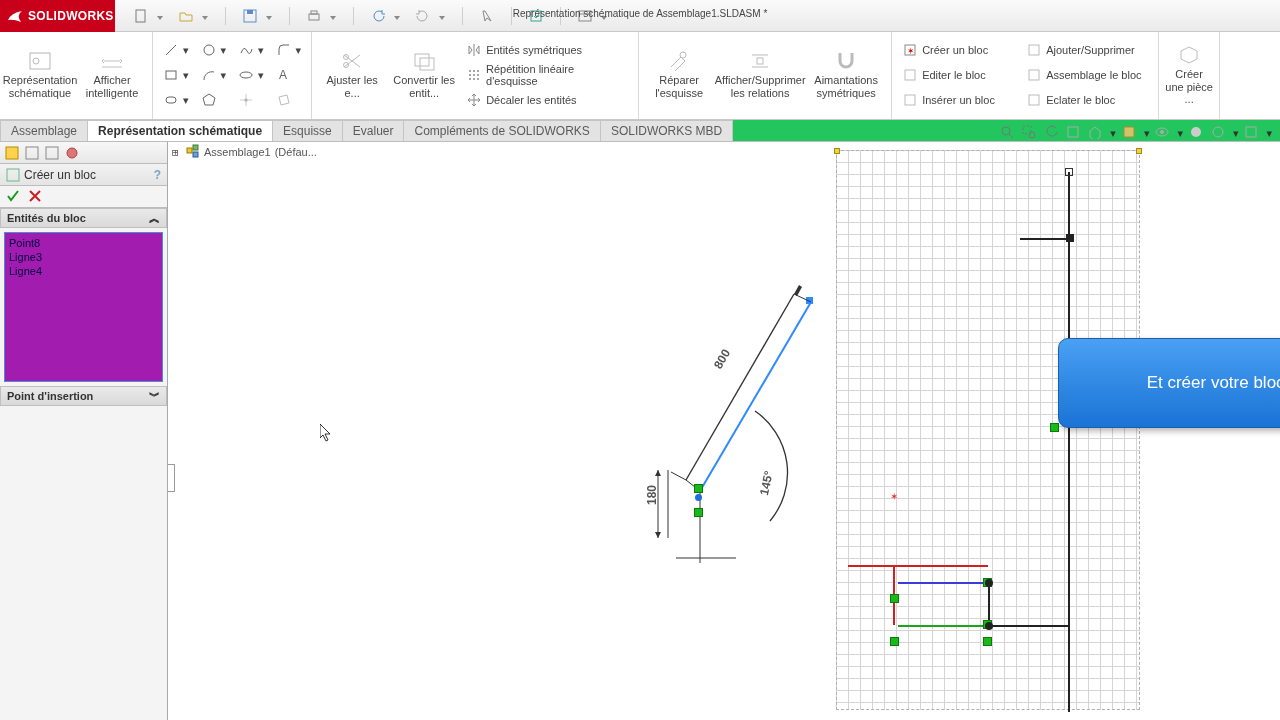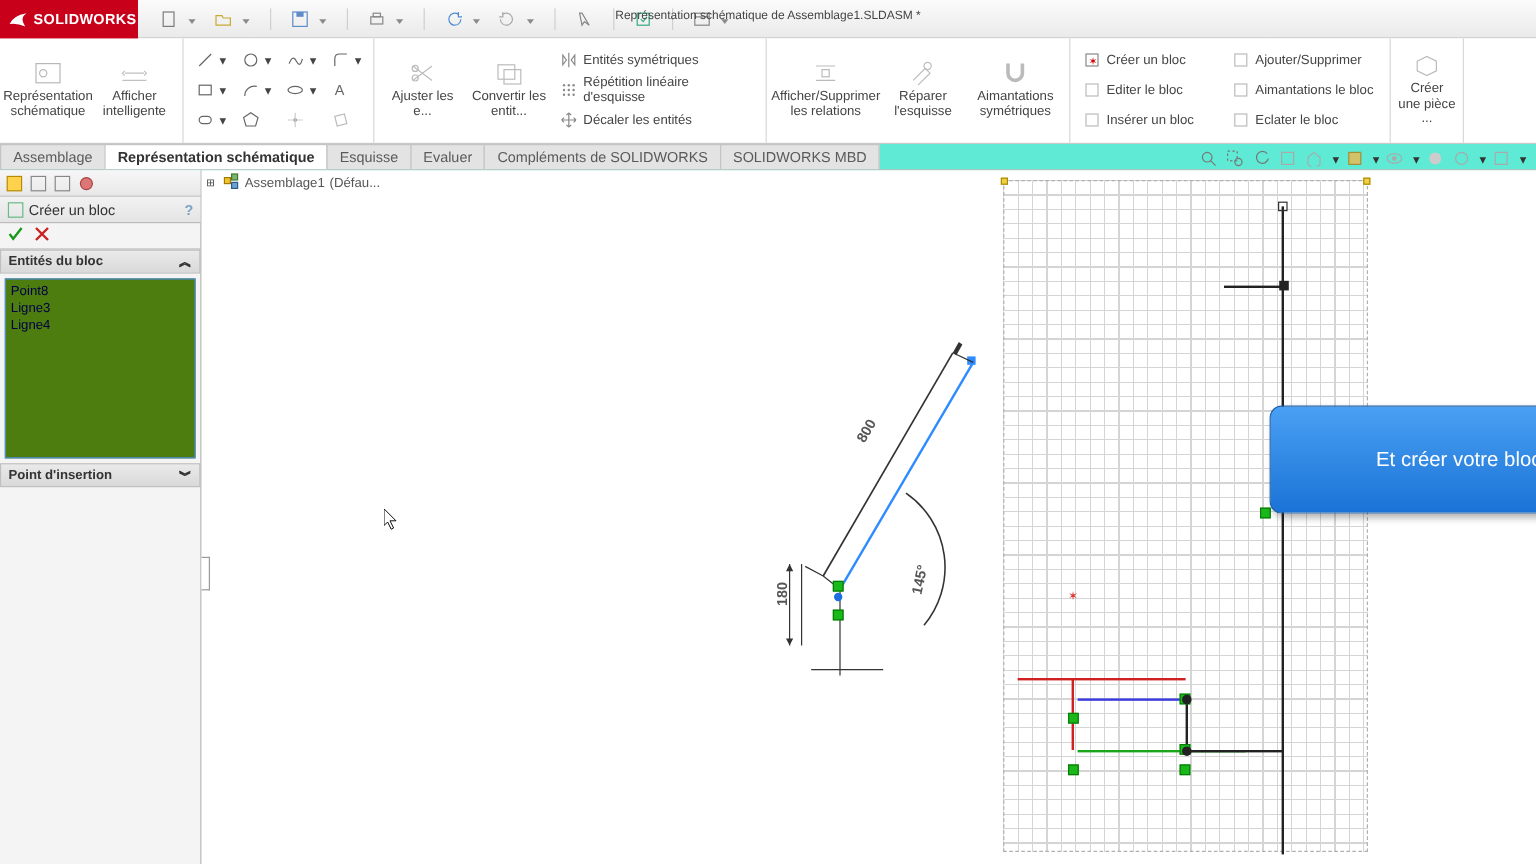--- a/index.html
+++ b/index.html
@@ -21,38 +21,38 @@
 .rgroup { border-right: 1px solid #d8d8d8; display:flex; align-items:flex-start; padding: 4px 6px; gap:4px; height:100%; }
 .rbtn-large { display:flex; flex-direction:column; align-items:center; justify-content:center; width:68px; text-align:center; font-size:11px; color:#444; line-height:1.15; height:78px; }
 .rbtn-large .ic { width:26px; height:22px; margin-bottom:2px; }
 .rbtn-small { display:flex; align-items:center; gap:4px; height:22px; padding: 0 4px; font-size:11px; color:#444; }
 .rbtn-small .ic { width:16px; height:16px; }
 .rcol { display:flex; flex-direction:column; gap:3px; justify-content:center; height:78px; }
 .ic { display:inline-flex; align-items:center; justify-content:center; }
 .ic svg { display:block; }
 
 
-.tabstrip { height: 22px; display:flex; align-items:flex-end; border-bottom:1px solid #bdbdbd; background:#5eead4; }
+.tabstrip { height: 22px; display:flex; align-items:flex-end; border-bottom:1px solid #bdbdbd; background:#22c55e; }
 .tab { padding: 3px 10px; font-size:12px; color:#5a5a5a; background:#e3e3e3; border:1px solid #c4c4c4; border-bottom:none; margin-right:-1px; }
 .tab.active { background:#fff; font-weight:bold; color:#333; }
 .view-toolbar { margin-left:auto; display:flex; align-items:center; gap:6px; padding:0 8px; }
 .view-toolbar .ico { width:16px; height:16px; }
 
 
 .main { display:flex; height: calc(720px - 32px - 88px - 22px); }
 .sidepanel { width: 168px; background:#f4f4f4; border-right:1px solid #a9a9a9; display:flex; flex-direction:column; }
 .sp-icons { height:22px; display:flex; align-items:center; gap:2px; padding:0 3px; border-bottom:1px solid #bcbcbc; background:linear-gradient(#f7f7f7,#e8e8e8); }
 .sp-icons .ico { width:18px; height:18px; border:1px solid transparent; display:inline-flex; align-items:center; justify-content:center; }
 .pm-title { height:22px; padding:0 6px; display:flex; align-items:center; background:linear-gradient(#f2f2f2,#e4e4e4); border-bottom:1px solid #bcbcbc; font-size:12px; }
 .pm-title .icon { width:14px; height:14px; margin-right:4px; }
 .pm-title .help { margin-left:auto; color:#7aa3c8; font-weight:bold; }
 .pm-okbar { height:22px; display:flex; align-items:center; gap:8px; padding:0 6px; border-bottom:1px solid #bcbcbc; }
 .pm-group-head { height:20px; padding:0 6px; display:flex; align-items:center; background:linear-gradient(#eaeaea,#d9d9d9); border:1px solid #bfbfbf; font-weight:bold; font-size:11px; color:#333; }
 .pm-group-head .chev { margin-left:auto; }
-.entity-list { border:1px solid #4c8bd6; background:#4d7c0f; margin:4px; height:150px; padding:3px 4px; font-size:11px; color:#004; }
+.entity-list { border:1px solid #4c8bd6; background:#a21caf; margin:4px; height:150px; padding:3px 4px; font-size:11px; color:#004; }
 .entity-list div { padding:1px 0; }
 .below-spacer { flex:1; }
 
 .canvas-wrap { flex:1; position:relative; background:#fff; }
 .breadcrumb { position:absolute; top:2px; left:4px; font-size:11px; color:#555; display:flex; align-items:center; gap:4px; }
 .breadcrumb .expander { width:10px; font-family:monospace; }
 .tooltip { position:absolute; top:196px; left:890px; width:320px; height:90px; border:1px solid #1c5fa8; border-radius:10px; background:linear-gradient(#4aa0f3,#1a73d6); color:#fff; display:flex; align-items:center; justify-content:center; font-size:17px; box-shadow:3px 3px 6px rgba(0,0,0,.3); }
 
 
 .grid { position:absolute; top:8px; left:668px; width:304px; height:560px; }
@@ -312,39 +312,39 @@
           <span class="ic">
             <svg width="14" height="14">
               <path d="M7 1v12M1 7h12M7 1l-2 2M7 1l2 2M7 13l-2-2M7 13l2-2M1 7l2-2M1 7l2 2M13 7l-2-2M13 7l-2 2" stroke="#888"></path>
             </svg>
           </span>
           <span>Décaler les entités</span>
         </span>
     </div>
   </div>
   <div class="rgroup">
+    <div class="rbtn-large">
+      <span class="ic">
+          <svg width="24" height="20">
+            <path d="M4 16 L14 6 L18 10 L8 20" fill="none" stroke="#bbb"></path>
+            <circle cx="16" cy="4" r="3" fill="none" stroke="#bbb"></circle>
+          </svg>
+        </span>
+      <span>Réparer l'esquisse</span>
+    </div>
     <div class="rbtn-large" style="width:86px">
       <span class="ic">
           <svg width="24" height="20">
             <line x1="4" y1="4" x2="20" y2="4" stroke="#bbb"></line>
             <line x1="4" y1="16" x2="20" y2="16" stroke="#bbb"></line>
             <rect x="9" y="7" width="6" height="6" fill="none" stroke="#bbb"></rect>
           </svg>
         </span>
       <span>Afficher/Supprimer les relations</span>
     </div>
-    <div class="rbtn-large">
-      <span class="ic">
-          <svg width="24" height="20">
-            <path d="M4 16 L14 6 L18 10 L8 20" fill="none" stroke="#bbb"></path>
-            <circle cx="16" cy="4" r="3" fill="none" stroke="#bbb"></circle>
-          </svg>
-        </span>
-      <span>Réparer l'esquisse</span>
-    </div>
     <div class="rbtn-large" style="width:78px">
       <span class="ic">
           <svg width="24" height="20">
             <path d="M6 2v8a6 6 0 0 0 12 0V2" fill="none" stroke="#bbb" stroke-width="3"></path>
           </svg>
         </span>
       <span>Aimantations symétriques</span>
     </div>
   </div>
   <div class="rgroup">
@@ -383,21 +383,21 @@
             </svg>
           </span>
           <span>Ajouter/Supprimer</span>
         </span>
       <span class="rbtn-small">
           <span class="ic">
             <svg width="14" height="14">
               <rect x="2" y="2" width="10" height="10" fill="none" stroke="#bbb"></rect>
             </svg>
           </span>
-          <span>Aimantations le bloc</span>
+          <span>Assemblage le bloc</span>
         </span>
       <span class="rbtn-small">
           <span class="ic">
             <svg width="14" height="14">
               <rect x="2" y="2" width="10" height="10" fill="none" stroke="#bbb"></rect>
             </svg>
           </span>
           <span>Eclater le bloc</span>
         </span>
     </div>

